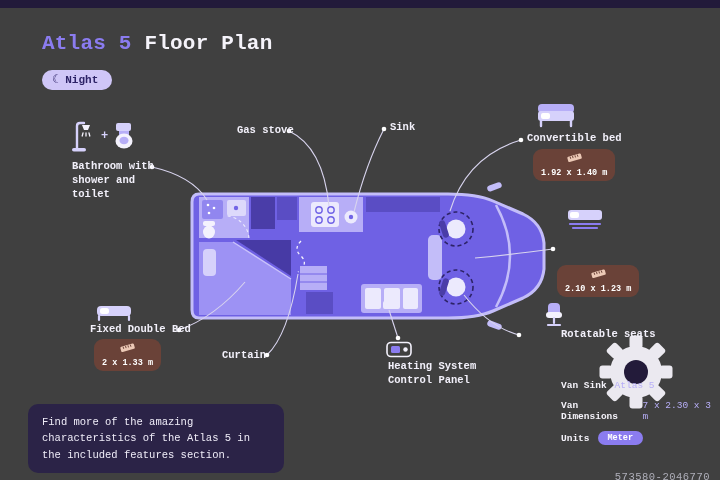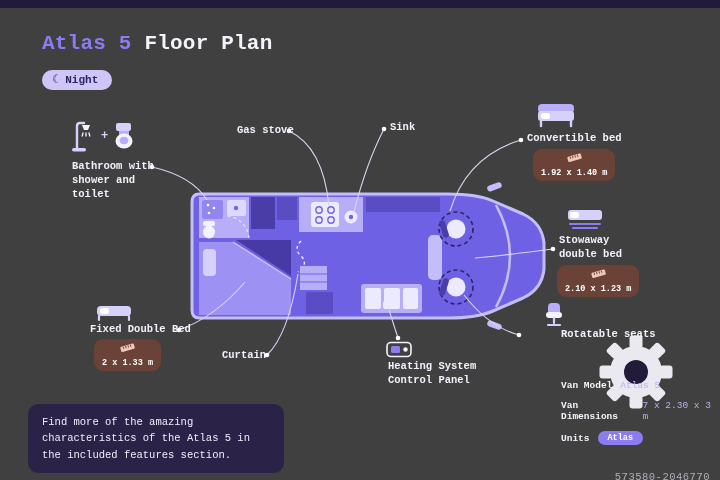--- a/index.html
+++ b/index.html
@@ -210,21 +210,20 @@
     <span>1.92 x 1.40 m</span>
   </span>
 
   <div class="icon-wrap" id="icon-stowaway">
     <svg width="38" height="26" viewBox="0 0 38 26">
       <rect x="2" y="3" width="34" height="10" rx="3" fill="#d6d1fb"></rect>
       <rect x="4" y="5" width="9" height="6" rx="2" fill="#ffffff"></rect>
       <path d="M4,17 h30 M7,21 h24" stroke="#8b7cf0" stroke-width="2.2" stroke-linecap="round"></path>
     </svg>
   </div>
-  <div class="lbl" id="lbl-stowaway">Stowaway double bed</div>
   <span class="dim-badge" id="badge-stowaway">
     <svg width="15" height="11" viewBox="0 0 15 11">
       <g transform="rotate(-16 7.5 5.5)">
         <rect x="0.5" y="3" width="14" height="5.5" rx="1.2" fill="#ecc9b6"></rect>
         <path d="M3.5,3.5 v2.2 M6,3.5 v2.2 M8.5,3.5 v2.2 M11,3.5 v2.2" stroke="#6a4238" stroke-width="0.9"></path>
       </g>
     </svg>
     <span>2.10 x 1.23 m</span>
   </span>
 
@@ -278,28 +277,28 @@
       <rect x="-6.5" y="-36.5" width="13" height="13" rx="3" transform="rotate(225)"></rect>
       <rect x="-6.5" y="-36.5" width="13" height="13" rx="3" transform="rotate(270)"></rect>
       <rect x="-6.5" y="-36.5" width="13" height="13" rx="3" transform="rotate(315)"></rect>
       <circle r="26"></circle>
     </g>
     <circle r="12" fill="#221a3a"></circle>
   </svg>
 
   <div class="specs">
     <div class="spec-row">
-      <span class="spec-label">Van Model</span>
+      <span class="spec-label">Van Sink</span>
       <span class="spec-value">Atlas 5</span>
     </div>
     <div class="spec-row">
       <span class="spec-label">Van Dimensions</span>
       <span class="spec-value">7 x 2.30 x 3 m</span>
     </div>
     <div class="spec-row">
       <span class="spec-label">Units</span>
-      <span class="unit-pill">Atlas</span>
+      <span class="unit-pill">Meter</span>
     </div>
   </div>
 
   <div class="watermark">573580-2046770</div>
 
 </div>
 
 </body></html>

